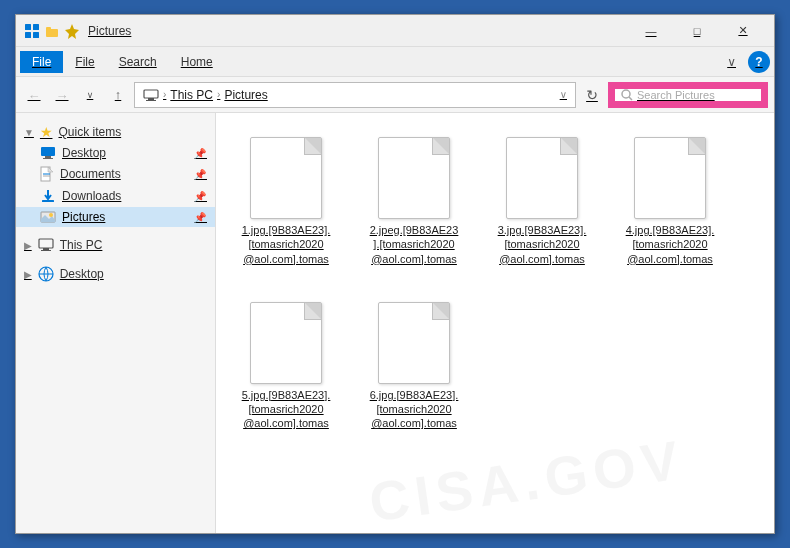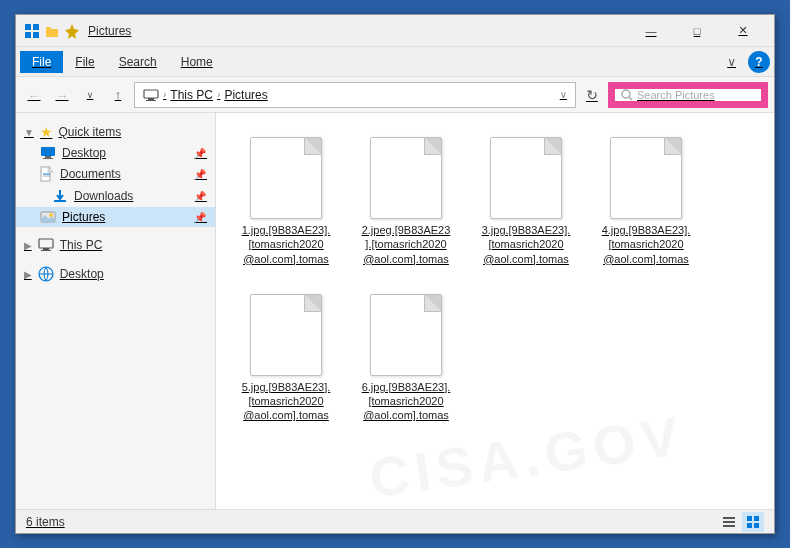--- a/index.html
+++ b/index.html
@@ -203,21 +203,21 @@
       flex: 1;
       background: white;
       padding: 12px;
       display: flex;
       flex-direction: column;
       overflow: auto;
     }
     .files-grid {
       display: flex;
       flex-wrap: wrap;
-      gap: 20px;
+      gap: 28px;
       padding: 8px;
     }
     .file-item {
       width: 100px;
       display: flex;
       flex-direction: column;
       align-items: center;
       cursor: pointer;
       padding: 4px;
       border-radius: 2px;
@@ -396,21 +396,21 @@
         <svg width="14" height="16" viewBox="0 0 14 16">
           <rect x="1" y="1" width="9" height="14" fill="white" stroke="#aaa" stroke-width="1"></rect>
           <polygon points="8,1 13,6 8,6" fill="#e0e0e0" stroke="#aaa" stroke-width="0.5"></polygon>
           <line x1="3" y1="8" x2="10" y2="8" stroke="#0078d7" stroke-width="1"></line>
           <line x1="3" y1="10" x2="10" y2="10" stroke="#aaa" stroke-width="1"></line>
         </svg>
         <span>Documents</span>
         <span class="pin">📌</span>
       </div>
 
-      <div class="sidebar-item" style="padding-left:36px">
+      <div class="sidebar-item" style="padding-left:24px">
         <svg width="16" height="16" viewBox="0 0 16 16">
           <path d="M8 2 L8 10 M5 7 L8 11 L11 7" fill="none" stroke="#0078d7" stroke-width="2"></path>
           <rect x="2" y="12" width="12" height="2" fill="#0078d7" rx="0.5"></rect>
         </svg>
         <span>Downloads</span>
         <span class="pin">📌</span>
       </div>
 
       <div class="sidebar-item active" style="padding-left:24px">
         <svg width="16" height="14" viewBox="0 0 16 14">
@@ -490,33 +490,13 @@
         <div class="file-item">
           <div class="file-icon">
             <div class="file-page"></div>
           </div>
           <div class="file-name">6.jpg.[9B83AE23].<br>[tomasrich2020<br>@aol.com].tomas</div>
         </div>
       </div>
     </div>
   </div>
 
-  <div class="statusbar">
-    <span>6 items</span>
-    <div class="statusbar-right">
-      <div class="view-btn">
-        <svg width="14" height="14" viewBox="0 0 14 14">
-          <rect x="1" y="2" width="12" height="2" fill="#555"></rect>
-          <rect x="1" y="6" width="12" height="2" fill="#555"></rect>
-          <rect x="1" y="10" width="12" height="2" fill="#555"></rect>
-        </svg>
-      </div>
-      <div class="view-btn active">
-        <svg width="14" height="14" viewBox="0 0 14 14">
-          <rect x="1" y="1" width="5" height="5" fill="#0078d7"></rect>
-          <rect x="8" y="1" width="5" height="5" fill="#0078d7"></rect>
-          <rect x="1" y="8" width="5" height="5" fill="#0078d7"></rect>
-          <rect x="8" y="8" width="5" height="5" fill="#0078d7"></rect>
-        </svg>
-      </div>
-    </div>
-  </div>
 </div>
 
 </body></html>

